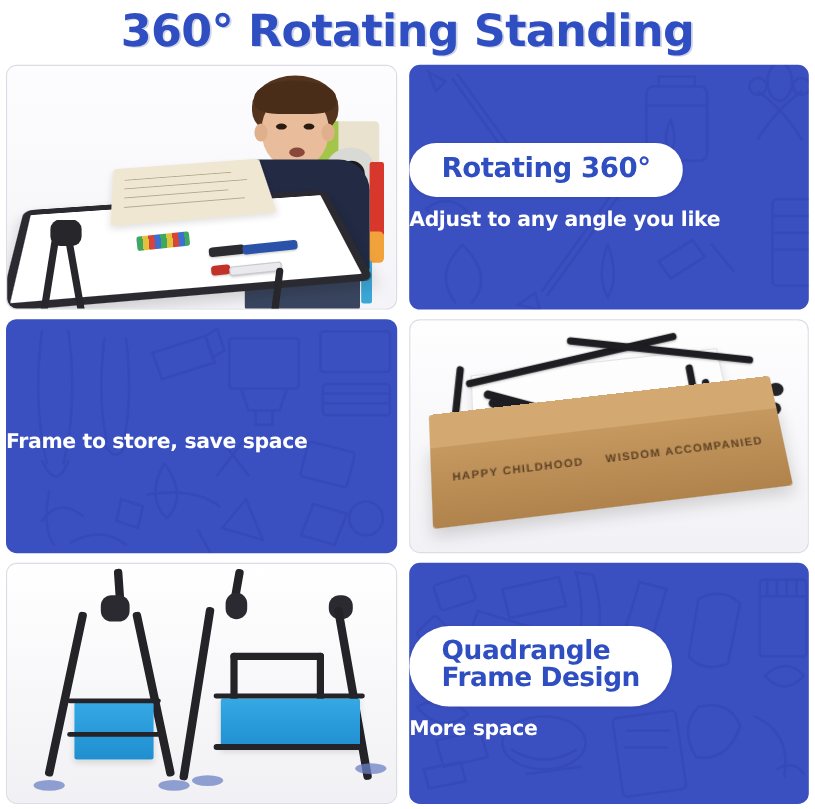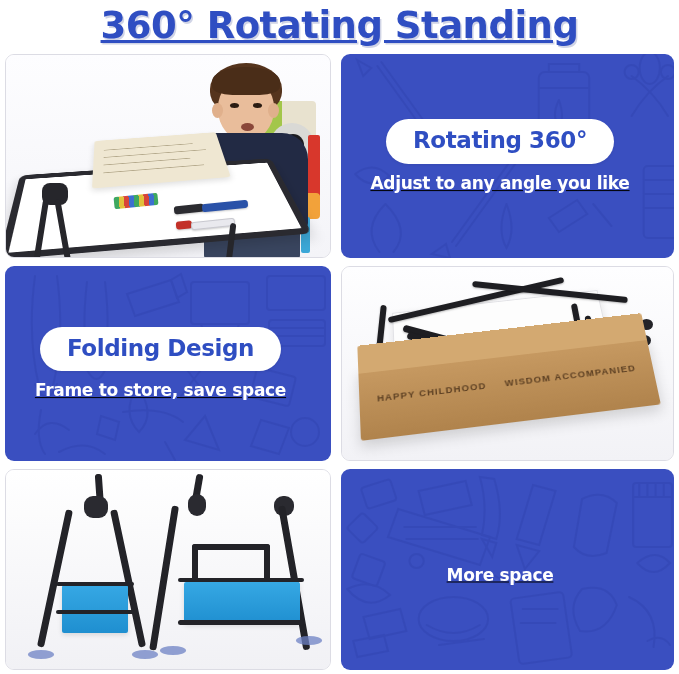--- a/index.html
+++ b/index.html
@@ -27,21 +27,20 @@
     justify-content: center;
   }
   .main-title {
     font-family: "DejaVu Sans", sans-serif;
     font-size: 37px;
     font-weight: bold;
     letter-spacing: -0.5px;
     color: #2f4ec2;
     text-shadow: 1.5px 1.5px 0 rgba(150,160,200,0.45);
     white-space: nowrap;
-    text-decoration: underline;
   }
 
   
   .grid {
     position: absolute;
     top: 50px;
     left: 0;
     width: 679px;
     height: 624px;
     display: grid;
@@ -72,23 +71,22 @@
     opacity: 0.5;
   }
   .doodles svg { width: 100%; height: 100%; display: block; }
 
   
   .blue-content {
     position: absolute;
     left: 0; right: 15px;
     top: 50%;
     transform: translateY(-50%);
-    text-align: center;
+    text-align: left;
     z-index: 3;
-    text-decoration: underline;
   }
   .pill {
     display: inline-block;
     background: #ffffff;
     border-radius: 60px;
     padding: 9px 27px 11px 27px;
     box-shadow: 0 1px 3px rgba(0,0,0,0.08);
   }
   .pill-text {
     font-family: "DejaVu Sans", sans-serif;
@@ -395,23 +393,20 @@
               <path d="M96 150 l18 6 l-4 18 l-18 -6 z"></path>
               <path d="M200 150 l14 34 l-34 -10 z"></path>
               <path d="M256 154 l28 8 l-10 26 l-28 -8 z"></path>
               <circle cx="300" cy="166" r="14"></circle>
               <path d="M54 186 q26 -14 46 2"></path>
               <path d="M160 176 l10 18"></path>
             </g>
           </svg>
         </div>
         <div class="blue-content">
-          <div class="pill">
-            <div class="pill-text">Folding Design</div>
-          </div>
           <div class="sub-text">Frame to store, save space</div>
         </div>
       </div>
     </div>
 
     <div class="cell">
       <div class="panel photo">
         <div class="scene">
           <div class="p2-bg"></div>
 
@@ -502,19 +497,23 @@
               <rect x="170" y="126" width="52" height="66" rx="4" transform="rotate(-8 196 159)"></rect>
               <path d="M178 140 h34 M176 154 h34"></path>
               <path d="M236 120 q26 -6 34 16 q-10 30 -36 26 q-14 -24 2 -42"></path>
               <path d="M282 128 q30 14 24 50"></path>
               <path d="M300 172 q14 -8 22 4"></path>
               <path d="M146 104 l20 12"></path>
             </g>
           </svg>
         </div>
         <div class="blue-content">
+          <div class="pill">
+            <div class="pill-text two-line">Quadrangle
+Frame Design</div>
+          </div>
           <div class="sub-text">More space</div>
         </div>
       </div>
     </div>
 
   </div>
 </div>
 
 </body></html>

